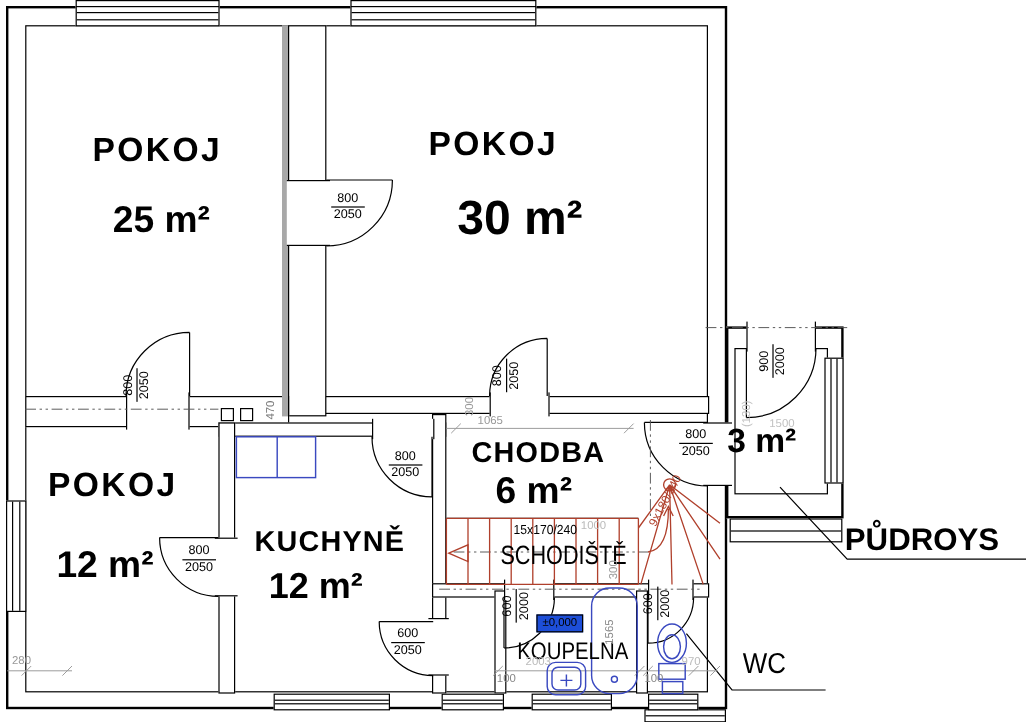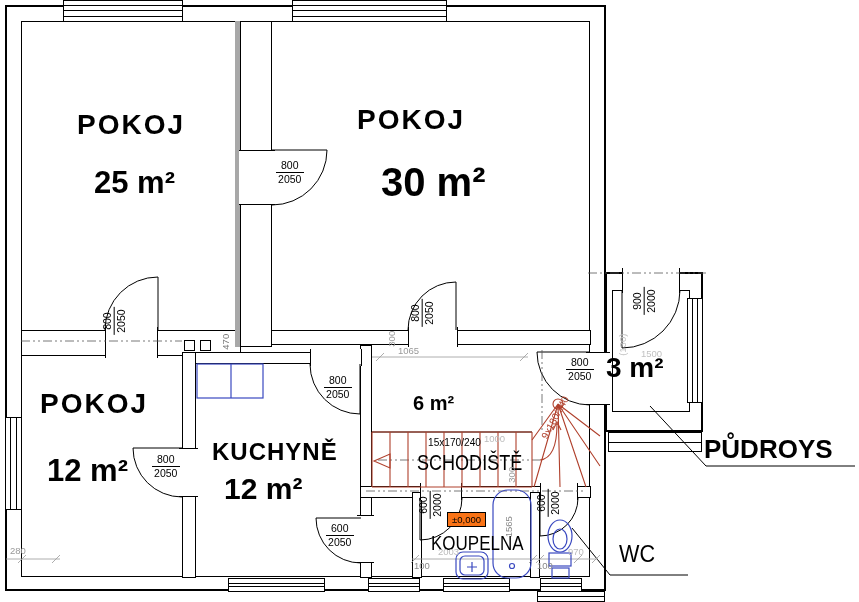--- a/index.html
+++ b/index.html
@@ -22,21 +22,21 @@
   svg.linework{position:absolute;left:0;top:0;z-index:5;pointer-events:none;}
   .lbl{position:absolute;font-weight:bold;white-space:nowrap;z-index:6;line-height:1;}
   .thin{font-weight:normal;transform-origin:left top;}
   .dim{position:absolute;display:flex;flex-direction:column;align-items:center;
        font-size:10.5px;line-height:1.2;z-index:6;white-space:nowrap;}
   .dim .num{border-bottom:1px solid #000;padding:0 5px;}
   .rot{transform:rotate(-90deg);transform-origin:center center;}
   .gdim{position:absolute;font-size:9.5px;color:#999;z-index:6;white-space:nowrap;line-height:1;}
   .gdim.rot{transform:rotate(-90deg);transform-origin:center center;}
   .faint{color:#c2c2c2;}
-  .level{position:absolute;border:1px solid #000;font-size:9.5px;padding:1px 4px;z-index:6;background:#f97316;line-height:1.2;}
+  .level{position:absolute;border:1px solid #000;font-size:9.5px;padding:1px 4px;z-index:6;background:#1d4ed8;line-height:1.2;}
   .red{color:#b0402c;}
   .chimney{position:absolute;border:1.5px solid #000;box-sizing:border-box;background:#fff;z-index:4;}
 </style>
 </head>
 <body>
 
 <div class="stage">
 
   <div class="outline" style="left:5px;top:5px;width:601px;height:586px;border:2px solid #000;"></div>
   <div class="outline" style="left:21px;top:21px;width:569px;height:556px;border:1.5px solid #000;"></div>
@@ -142,21 +142,22 @@
 
   <div class="lbl" style="left:357px;top:106px;font-size:28px;letter-spacing:2px;">POKOJ</div>
   <div class="lbl" style="left:381px;top:162px;font-size:40px;">30 m²</div>
 
   <div class="lbl" style="left:40px;top:390px;font-size:28px;letter-spacing:2px;">POKOJ</div>
   <div class="lbl" style="left:47px;top:455px;font-size:31px;">12 m²</div>
 
   <div class="lbl" style="left:212px;top:440px;font-size:24px;letter-spacing:1px;">KUCHYNĚ</div>
   <div class="lbl" style="left:224px;top:474px;font-size:30px;">12 m²</div>
 
-  <div class="lbl" style="left:413px;top:393px;font-size:20px;">6 m²</div>
+  <div class="lbl" style="left:393px;top:366px;font-size:24px;letter-spacing:1px;">CHODBA</div>
+  <div class="lbl" style="left:413px;top:393px;font-size:31px;">6 m²</div>
 
   <div class="lbl" style="left:606px;top:354px;font-size:28px;">3 m²</div>
   <div class="lbl" style="left:704px;top:436px;font-size:26px;">PŮDROYS</div>
 
   <div class="lbl thin" style="left:417px;top:452px;font-size:22px;transform:scaleX(0.82);">SCHODIŠTĚ</div>
   <div class="lbl thin" style="left:431px;top:533px;font-size:20px;transform:scaleX(0.85);">KOUPELNA</div>
   <div class="lbl thin" style="left:619px;top:542px;font-size:24px;transform:scaleX(0.9);">WC</div>
 
   <div class="lbl thin" style="left:428px;top:437px;font-size:11px;transform:scaleX(0.92);">15x170/240</div>
   <div class="lbl thin red" style="left:540px;top:436px;font-size:10px;transform:rotate(-62deg);transform-origin:left top;">9x180/240</div>

